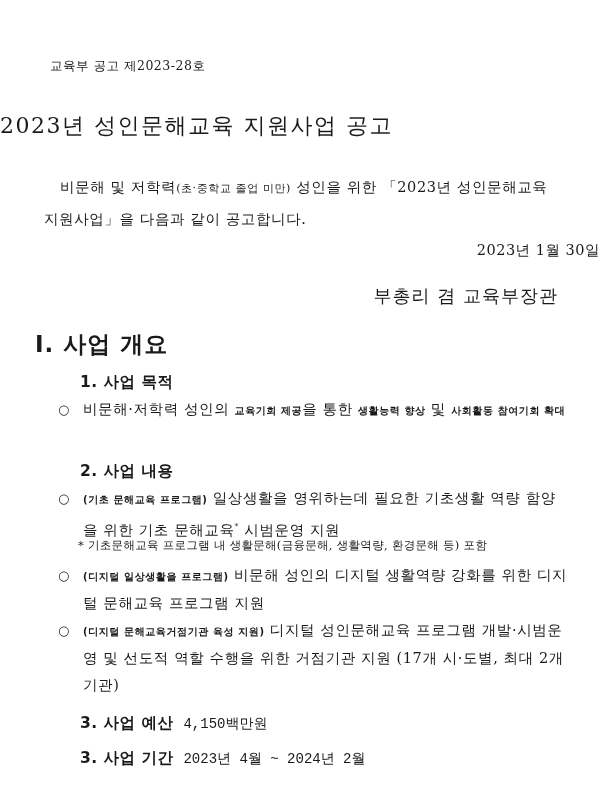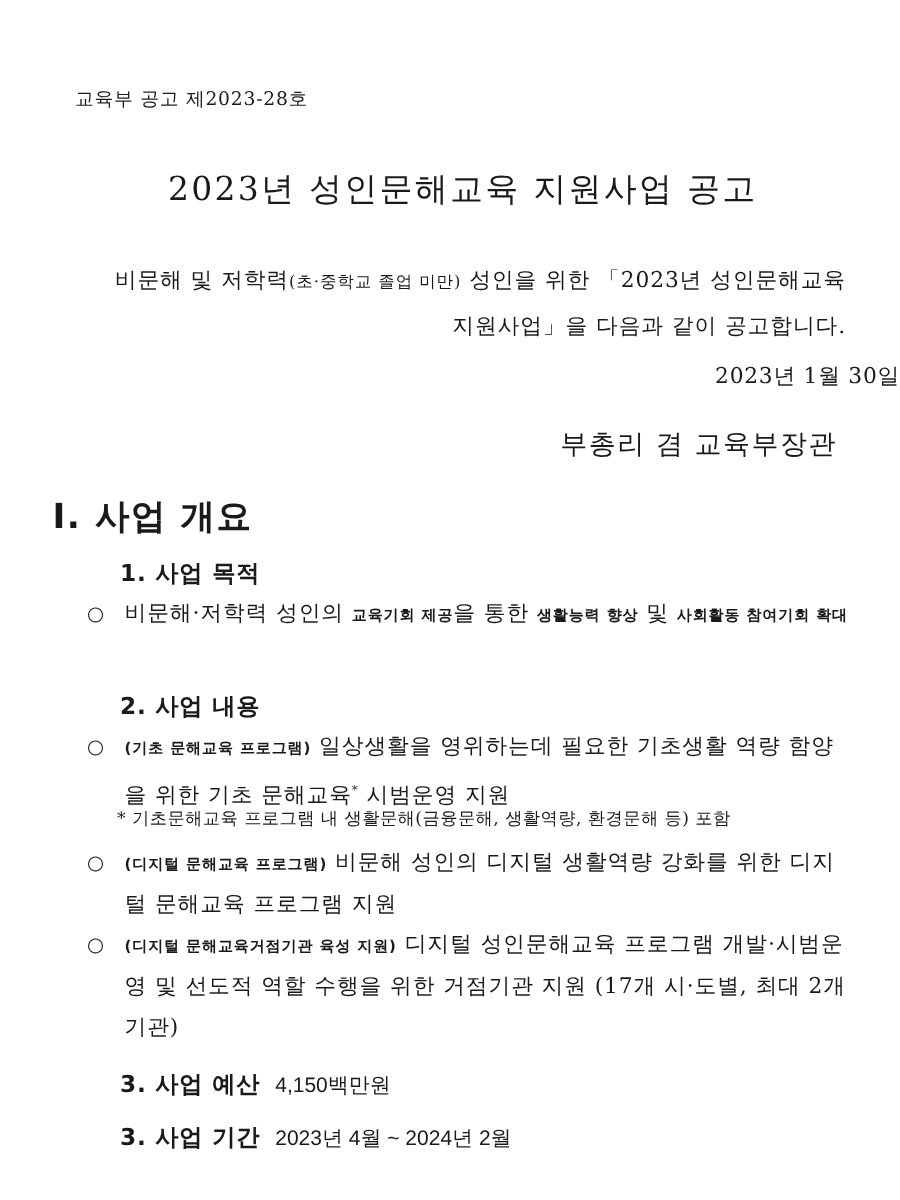--- a/index.html
+++ b/index.html
@@ -3,34 +3,34 @@
   <meta charset="utf-8">
   <style>
     * { margin: 0; padding: 0; box-sizing: border-box; }
     html, body { width: 600px; height: 800px; background: #ffffff; overflow: hidden; }
     body { font-family: "DejaVu Serif", "Liberation Serif", serif; color: #1a1a1a; position: relative; }
     .abs { position: absolute; white-space: nowrap; }
     .sans { font-family: "DejaVu Sans", "Liberation Sans", sans-serif; }
     .bold { font-weight: bold; }
 
     .notice-no { left: 50px; top: 58px; font-size: 12.5px; letter-spacing: 0.5px; }
-    .title { left: 0; width: 476px; text-align: right; top: 111px; font-size: 22px; letter-spacing: 1.5px; margin-left: 29px; }
-    .intro { left: 44px; top: 172px; font-size: 14.5px; line-height: 30px; letter-spacing: 0.6px; width: 520px; white-space: normal; text-align: right; }
+    .title { left: 0; width: 476px; text-align: left; top: 111px; font-size: 22px; letter-spacing: 1.5px; }
+    .intro { left: 44px; top: 172px; font-size: 14.5px; line-height: 30px; letter-spacing: 0.6px; width: 520px; white-space: normal; }
     .intro .indent { display: inline-block; width: 16px; }
     .intro .small { font-size: 11px; }
     .date { left: 0; width: 600px; text-align: right; top: 241px; font-size: 14.5px; letter-spacing: 0.5px; }
     .signer { right: 42px; top: 284px; font-size: 18px; letter-spacing: 1px; }
 
     .h1 { left: 35px; top: 329px; font-size: 23px; letter-spacing: 1px; }
     .h2 { left: 55px; font-size: 15.5px; letter-spacing: 0.5px; margin-left: 25px; }
     .h2-1 { top: 372px; }
     .h2-2 { top: 461px; }
     .h2-3 { top: 713px; }
     .h2-4 { top: 748px; }
-    .inline-val { font-family: Liberation Sans, sans-serif; font-weight: normal; font-size: 14px; margin-left: 10px; letter-spacing: 0; }
+    .inline-val { font-family: Liberation Mono, monospace; font-weight: normal; font-size: 14px; margin-left: 10px; letter-spacing: 0; }
 
     .bullet { left: 58px; width: 510px; white-space: normal; font-size: 14.5px; line-height: 27px; letter-spacing: 0.6px; }
     .bullet .mark { position: absolute; left: 0; top: 0; font-size: 13px; }
     .bullet .body { display: block; padding-left: 25px; }
     .bullet .hl { font-family: "DejaVu Sans", "Liberation Sans", sans-serif; font-weight: bold; font-size: 10px; text-align: right; }
     .b1 { top: 396px; }
     .b2 { top: 485px; }
     .b3 { top: 562px; }
     .b4 { top: 617px; }
     .footnote { left: 78px; top: 538px; font-size: 11.5px; letter-spacing: 0.3px; }
@@ -64,21 +64,21 @@
 
 <div class="abs bullet b2">
   <span class="mark">○</span>
   <span class="body"><span class="hl">(기초 문해교육 프로그램)</span><span> 일상생활을 영위하는데 필요한 기초생활 역량 함양을 위한 기초 문해교육</span><sup>*</sup><span> 시범운영 지원</span></span>
 </div>
 
 <div class="abs footnote">* 기초문해교육 프로그램 내 생활문해(금융문해, 생활역량, 환경문해 등) 포함</div>
 
 <div class="abs bullet b3">
   <span class="mark">○</span>
-  <span class="body"><span class="hl">(디지털 문해교육 프로그램)</span><span> 비문해 성인의 디지털 생활역량 강화를 위한 디지털 문해교육 프로그램 지원</span></span>
+  <span class="body"><span class="hl">(디지털 일상생활을 프로그램)</span><span> 비문해 성인의 디지털 생활역량 강화를 위한 디지털 문해교육 프로그램 지원</span></span>
 </div>
 
 <div class="abs bullet b4">
   <span class="mark">○</span>
   <span class="body"><span class="hl">(디지털 문해교육거점기관 육성 지원)</span><span> 디지털 성인문해교육 프로그램 개발·시범운영 및 선도적 역할 수행을 위한 거점기관 지원 (17개 시·도별, 최대 2개 기관)</span></span>
 </div>
 
 <div class="abs h2 h2-3 sans bold">
   <span>3. 사업 예산</span><span class="inline-val">4,150백만원</span>
 </div>

